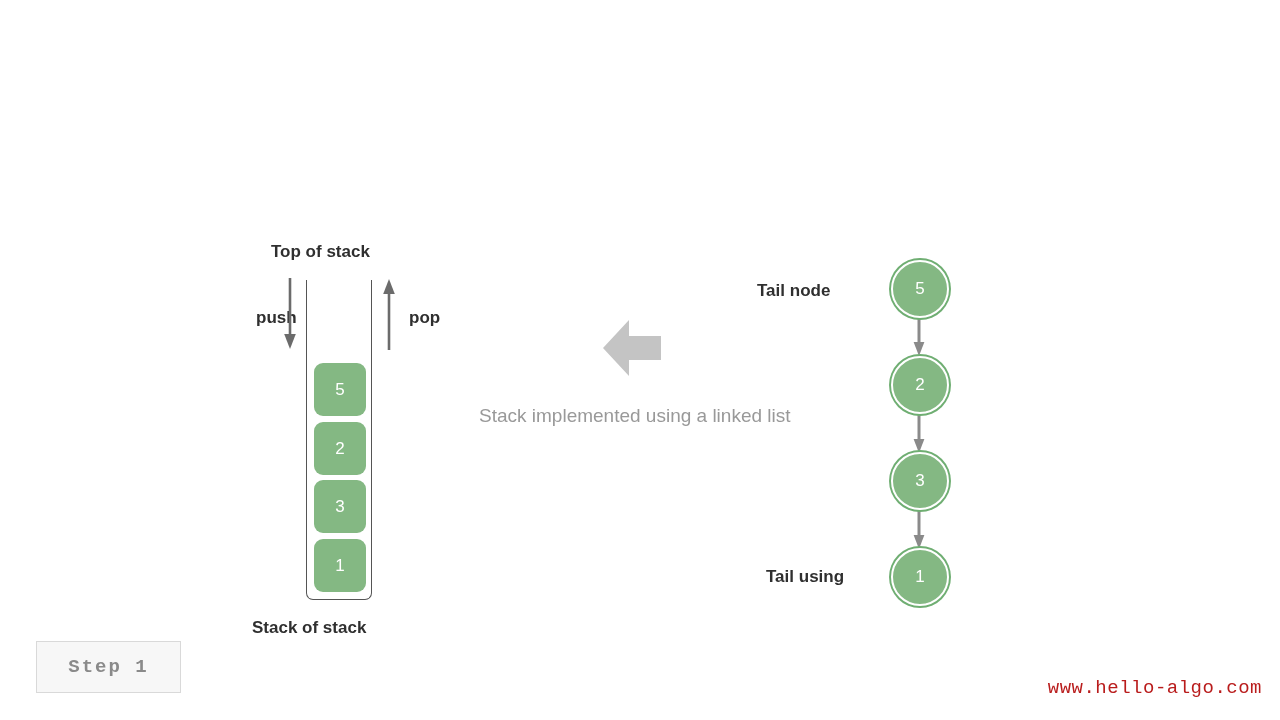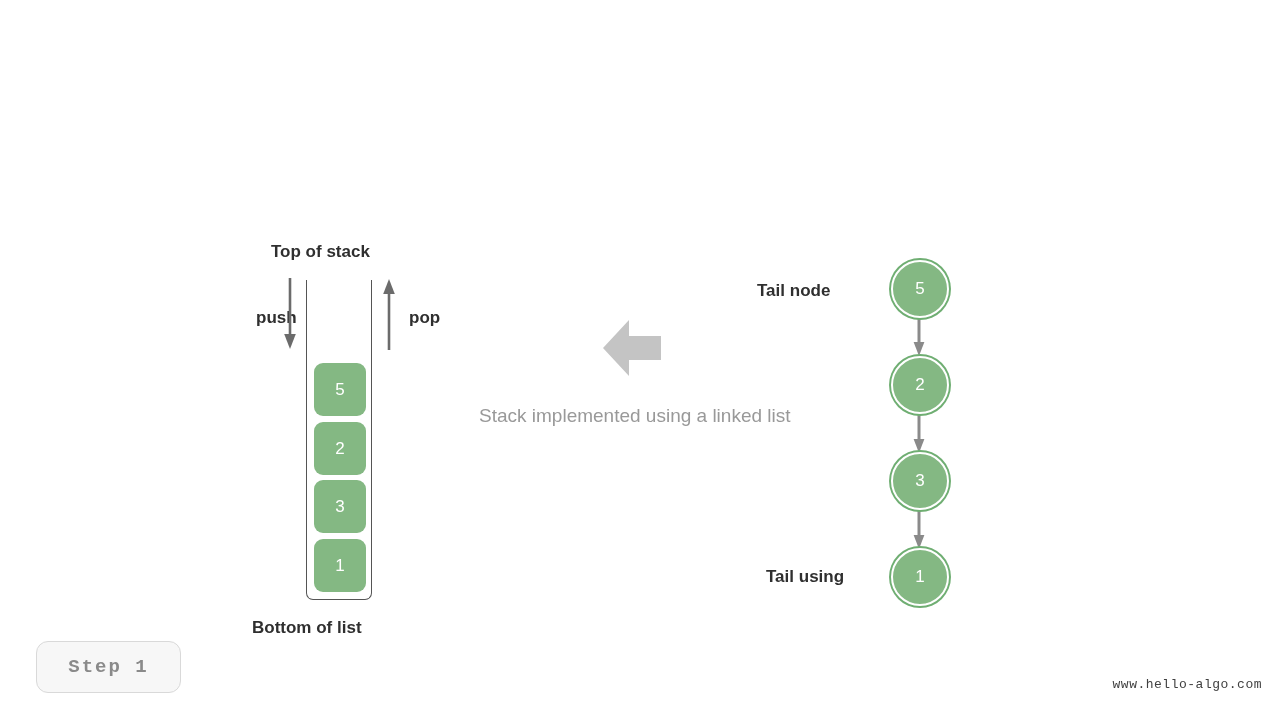--- a/index.html
+++ b/index.html
@@ -94,21 +94,21 @@
   }
 
   
   #step-badge {
     position: absolute;
     left: 36px;
     top: 641px;
     width: 145px;
     height: 52px;
     border: 1.5px solid #d9d9d9;
-    border-radius: 12px;
+    border-radius: 0;
     background: #f7f7f7;
     display: flex;
     align-items: center;
     justify-content: center;
     box-sizing: border-box;
   }
   #step-badge .step-text {
     font-family: "Liberation Mono", monospace;
     font-weight: bold;
     font-size: 19px;
@@ -116,22 +116,22 @@
     color: #8a8a8a;
     white-space: nowrap;
   }
 
   
   #watermark {
     position: absolute;
     right: 18px;
     top: 677px;
     font-family: "Liberation Mono", monospace;
-    font-size: 13px;
-    color: #404040;
+    font-size: 19px;
+    color: #b91c1c;
     white-space: nowrap;
     letter-spacing: 0.5px;
   }
 
   svg { display: block; overflow: visible; }
 </style>
 </head>
 <body>
 
 <div id="stage">
@@ -152,21 +152,21 @@
     <polygon points="9,1 3.2,16 14.8,16" fill="#6b6b6b"></polygon>
   </svg>
 
   <div id="stack-container">
     <div class="stack-block" style="top:83px;">5</div>
     <div class="stack-block" style="top:142px;">2</div>
     <div class="stack-block" style="top:200px;">3</div>
     <div class="stack-block" style="top:259px;">1</div>
   </div>
 
-  <div class="abs bold-label" style="left:252px; top:619px;">Bottom of list</div>
+  <div class="abs bold-label" style="left:252px; top:619px;">Stack of stack</div>
 
   <svg class="abs" style="left:603px; top:318px;" width="58" height="60" viewBox="0 0 58 60">
     <polygon points="0,30 26,2 26,18 58,18 58,42 26,42 26,58" fill="#c4c4c4"></polygon>
   </svg>
 
   <div class="abs caption" style="left:441px; top:406px;margin-left:38px;">Stack implemented using a linked list</div>
 
   <div class="abs bold-label" style="left:757px; top:282px;">Tail node</div>
 
   <div class="abs bold-label" style="left:766px; top:568px;">Tail using</div>

